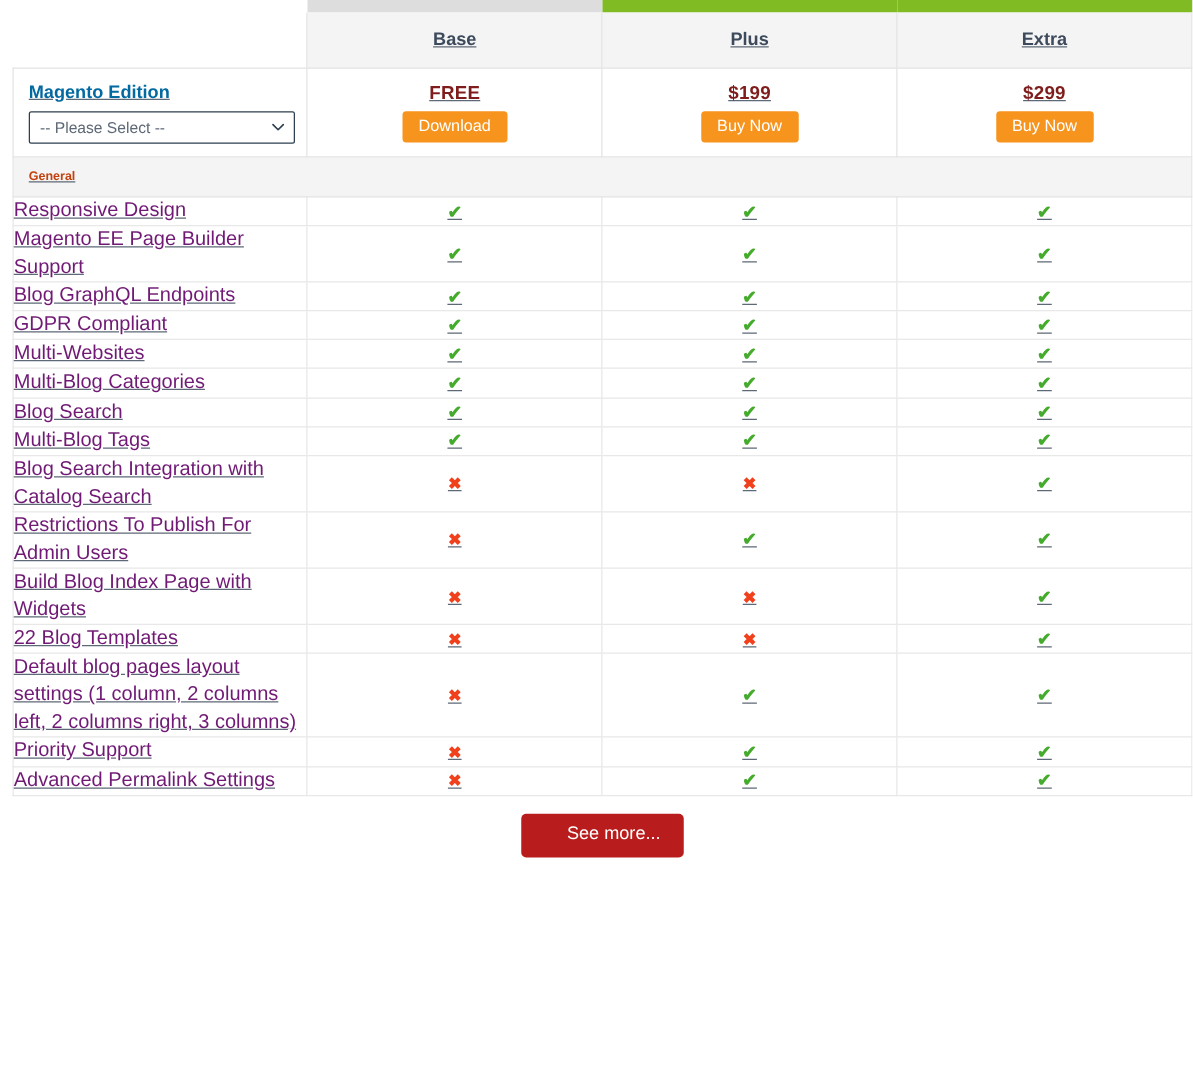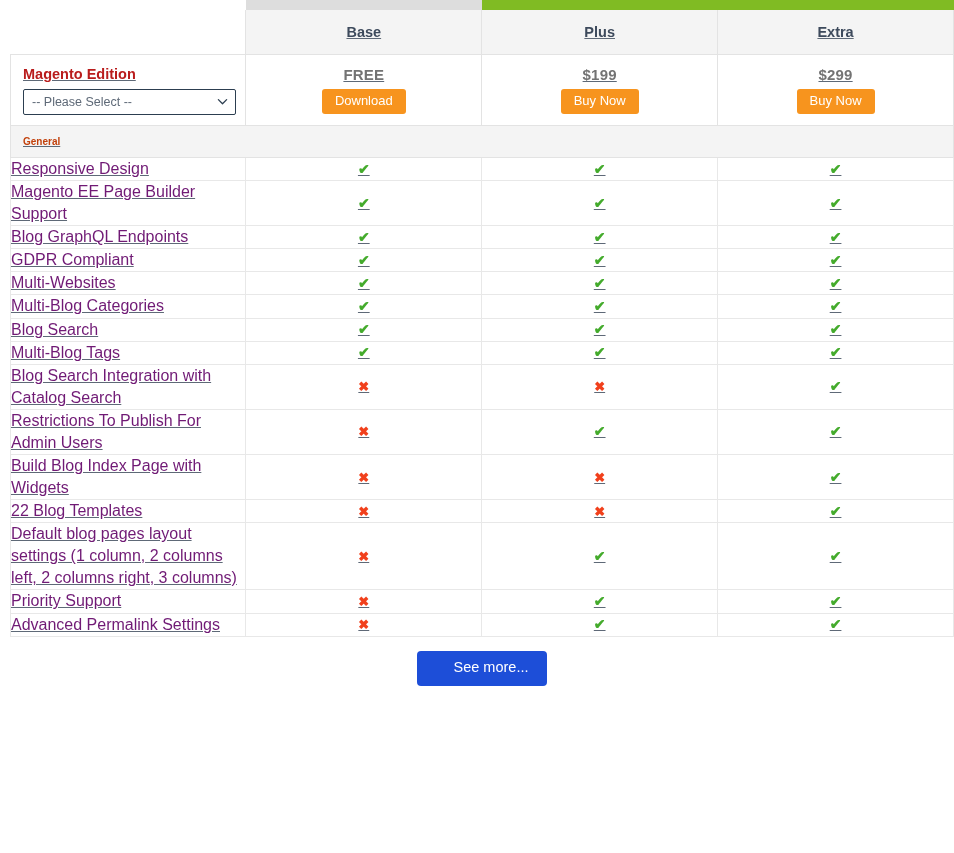--- a/index.html
+++ b/index.html
@@ -69,21 +69,21 @@
     text-align: center;
   }
   tr.price-row td.edition-cell {
     text-align: left;
     padding: 0 12px;
     vertical-align: middle;
   }
   .edition-label {
     font-weight: bold;
     font-size: 14.5px;
-    color: #b91c1c;
+    color: #0369a1;
     display: block;
     margin-bottom: 7px;
   }
   .select-wrap {
     position: relative;
     display: block;
     width: 213px;
   }
   select.edition-select {
     -webkit-appearance: none;
@@ -108,21 +108,21 @@
     top: 7px;
     width: 11px;
     height: 11px;
     pointer-events: none;
   }
 
   .price {
     display: block;
     font-weight: bold;
     font-size: 15px;
-    color: #737373;
+    color: #7f1d1d;
     margin-bottom: 6px;
     letter-spacing: .2px;
   }
   .btn {
     display: inline-block;
     background: #f7941e;
     color: #ffffff;
     font-size: 13px;
     font-weight: normal;
     border: 0;
@@ -176,21 +176,21 @@
 
   
   .footer {
     text-align: center;
     padding-top: 14px;
     margin-left: 10px;
     width: 944px;
   }
   .btn-seemore {
     display: inline-block;
-    background: #1d4ed8;
+    background: #b91c1c;
     color: #ffffff;
     font-size: 14.5px;
     border: 0;
     border-radius: 4px;
     padding: 9px 19px 10px 37px;
     font-family: "Liberation Sans", sans-serif;
     cursor: pointer;
     line-height: 1.1;
   }
 </style>

